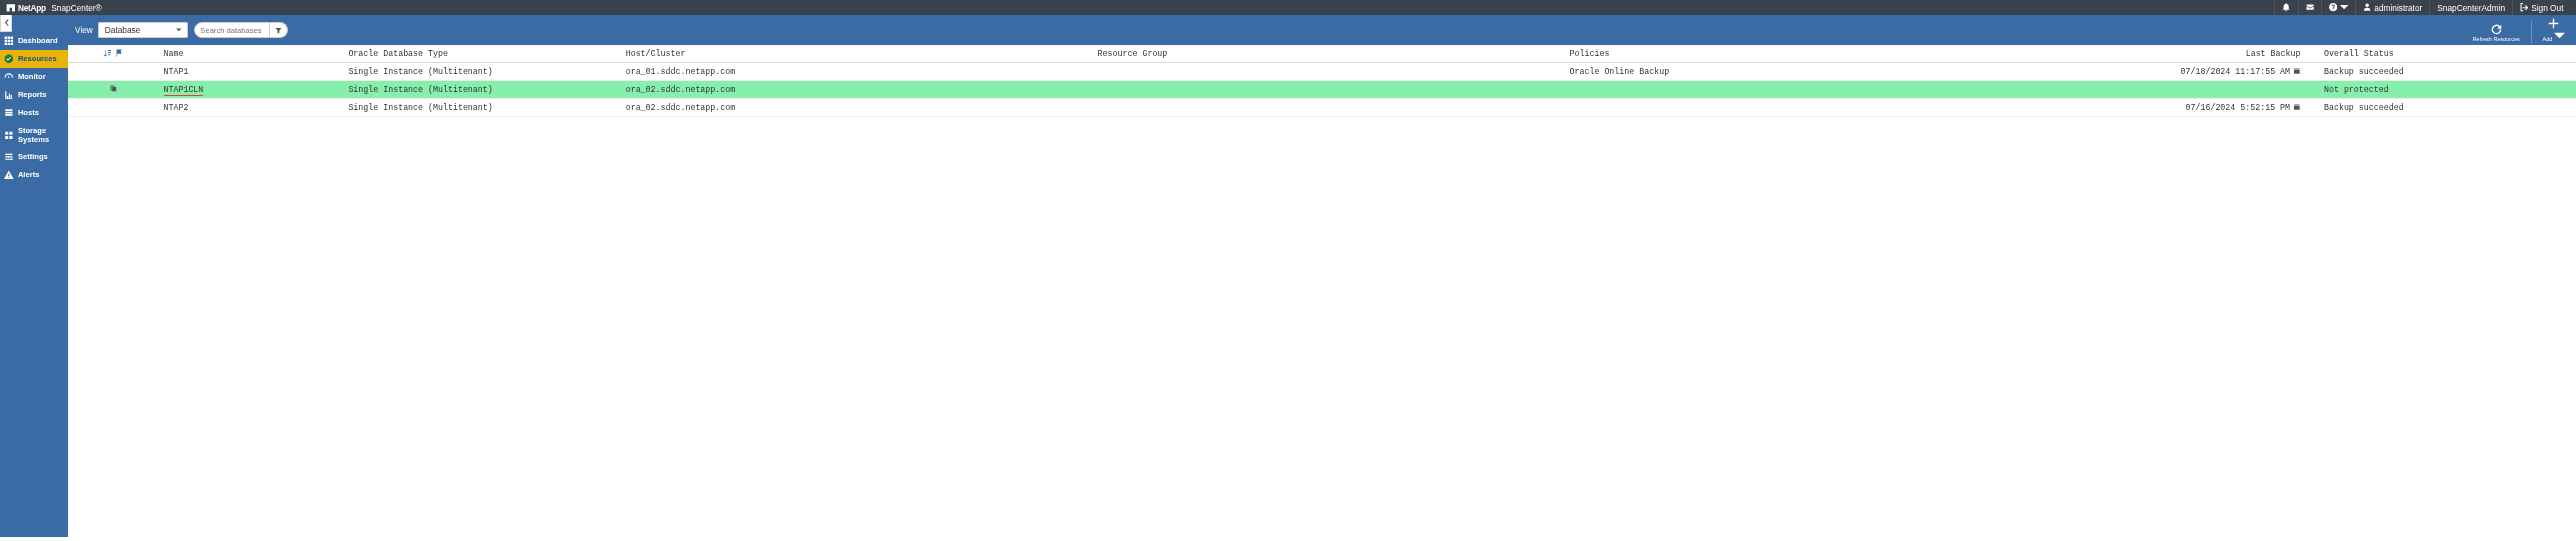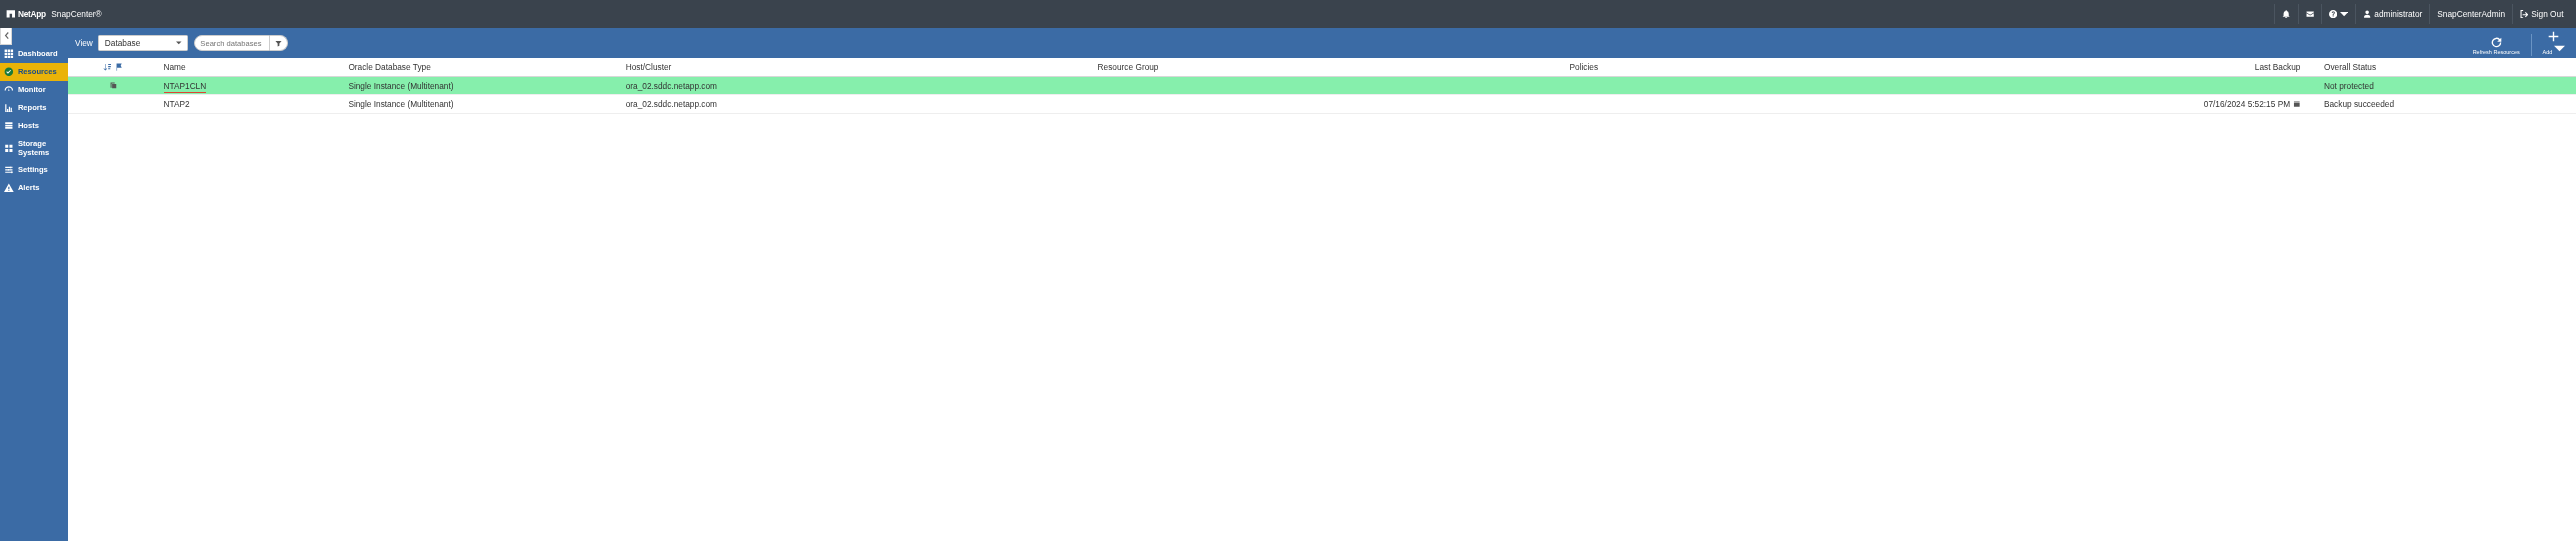--- a/index.html
+++ b/index.html
@@ -1,19 +1,19 @@
 <!DOCTYPE html>
 <html style="font-size:11px"><head>
 <meta charset="utf-8">
 <style>
   * { box-sizing: border-box; margin: 0; padding: 0; }
   body { font-family: "Helvetica Neue", Arial, sans-serif; font-size: 8.3px; color: #333; background: #fff; }
   
   
-  .header { background: #3a434d; color: #fff; height: 28px; display: flex; align-items: center; padding: 0 5.5px; }
+  .header { background: #3a434d; color: #fff; height: 15px; display: flex; align-items: center; padding: 0 5.5px; }
   .logo-area { display: flex; align-items: center; gap: 2.8px; font-weight: bold; }
   .logo-n { font-weight: 900; letter-spacing: -0.3px; }
   .product { font-weight: 400; margin-left: 2.8px; }
   .header-right { margin-left: auto; display: flex; align-items: center; }
   .header-item { padding: 0 7px; height: 19.4px; display: flex; align-items: center; border-left: 0.7px solid #4b5560; cursor: pointer; gap: 2.8px; font-size: 8.3px; }
   .header-item svg { width: 8.3px; height: 8.3px; fill: #fff; }
   
   
   .body-wrap { display: flex; height: calc(100vh - 19.4px); }
   
@@ -44,21 +44,21 @@
   .filter-btn { height: 16.6px; width: 18px; border: 0.7px solid #ccc; border-left: none; border-radius: 0 8.3px 8.3px 0; background: #fff; display: flex; align-items: center; justify-content: center; cursor: pointer; }
   .filter-btn svg { width: 7px; height: 7px; fill: #555; }
   .filter-right { margin-left: auto; display: flex; align-items: flex-end; gap: 7px; }
   .action-btn { display: flex; flex-direction: column; align-items: center; justify-content: center; color: #fff; cursor: pointer; padding: 1.4px 4.1px; gap: 0.7px; }
   .action-btn svg { width: 11px; height: 11px; fill: #fff; }
   .action-btn .cap { font-size: 5.5px; }
   .vdiv { width: 0.7px; height: 22px; background: #6a94c4; }
   
   
   .table-wrap { flex: 1; overflow: auto; }
-  table { width: 100%; border-collapse: collapse; }
+  table { width: 100%; border-collapse: collapse; font-family: Liberation Mono, monospace; }
   th { text-align: left; font-weight: normal; font-size: 8.3px; color: #333; border-bottom: 0.7px solid #d8d8d8; padding: 4.1px 5.5px; background: #fff; }
   th.right, td.right { text-align: right; }
   td { font-size: 8.3px; color: #333; border-bottom: 0.7px solid #eee; padding: 3.5px 5.5px; height: 14px; }
   tr.alt td { background: #86efac; }
   .col-icon { width: 37px; text-align: center; }
   .col-icon svg { width: 8.3px; height: 8.3px; fill: #555; }
   th .hdr-icons { display: flex; gap: 4.1px; justify-content: center; }
   th .hdr-icons svg { width: 8.3px; height: 8.3px; fill: #3b6ba5; }
   .cal-icon { display: inline-block; vertical-align: middle; margin-left: 2.8px; }
   .cal-icon svg { width: 7.6px; height: 7.6px; fill: #555; }
@@ -229,20 +229,32 @@
             <th style="width:76px">Name</th>
             <th style="width:114px">Oracle Database Type</th>
             <th style="width:194px">Host/Cluster</th>
             <th style="width:194px">Resource Group</th>
             <th style="width:194px">Policies</th>
             <th class="right" style="width:111px">Last Backup</th>
             <th style="width:111px;padding-left:18px"><span>Overall Status</span></th>
           </tr>
         </thead>
         <tbody id="table-body">
+            <tr>
+              <td class="col-icon"></td>
+              <td>NTAP1</td>
+              <td>Single Instance (Multitenant)</td>
+              <td>ora_01.sddc.netapp.com</td>
+              <td></td>
+              <td>Oracle Online Backup</td>
+              <td class="right">07/18/2024 11:17:55 AM<span class="cal-icon"><svg viewBox="0 0 16 16">
+                    <path d="M2 3h12v2H2zm0 3h12v8H2zm2 2h2v2H4zm3 0h2v2H7zm3 0h2v2h-2z"></path>
+                  </svg></span></td>
+              <td style="padding-left:18px">Backup succeeded</td>
+            </tr>
             <tr class="alt">
               <td class="col-icon"><svg viewBox="0 0 16 16">
                   <path d="M3 3h8v2H5v8H3zM6 6h8v8H6z"></path>
                 </svg></td>
               <td><span class="underline-red">NTAP1CLN</span></td>
               <td>Single Instance (Multitenant)</td>
               <td>ora_02.sddc.netapp.com</td>
               <td></td>
               <td></td>
               <td class="right"></td>

